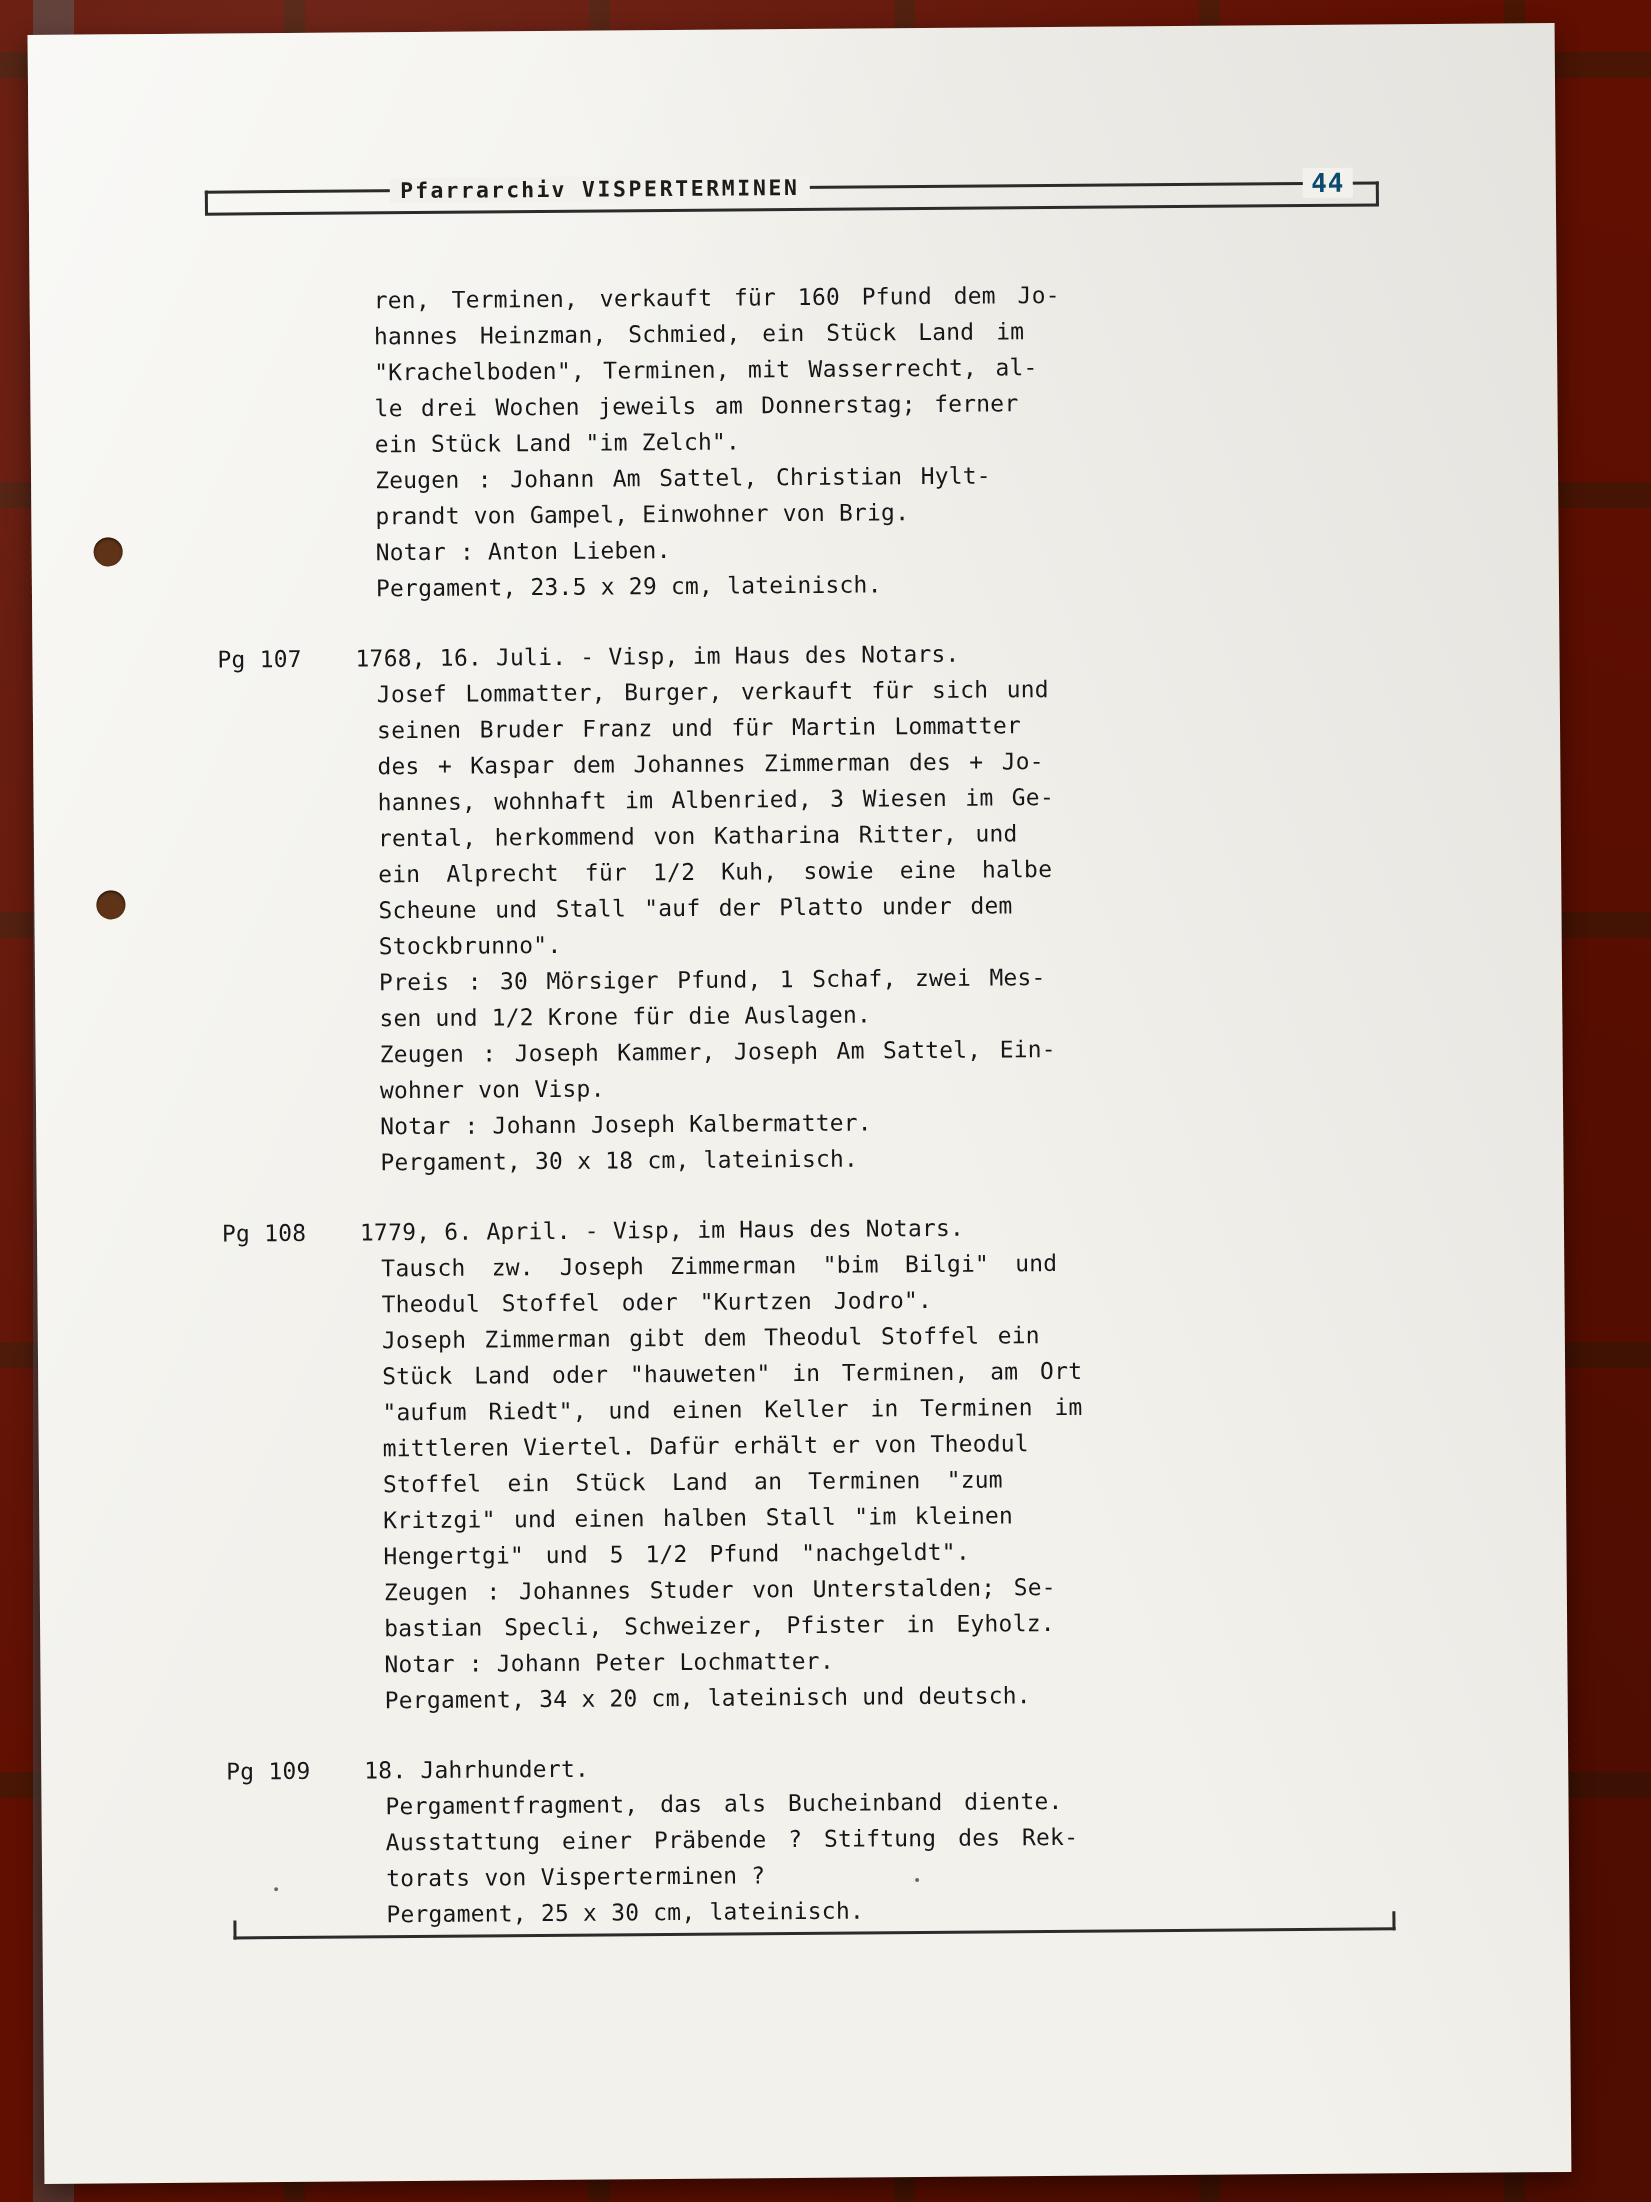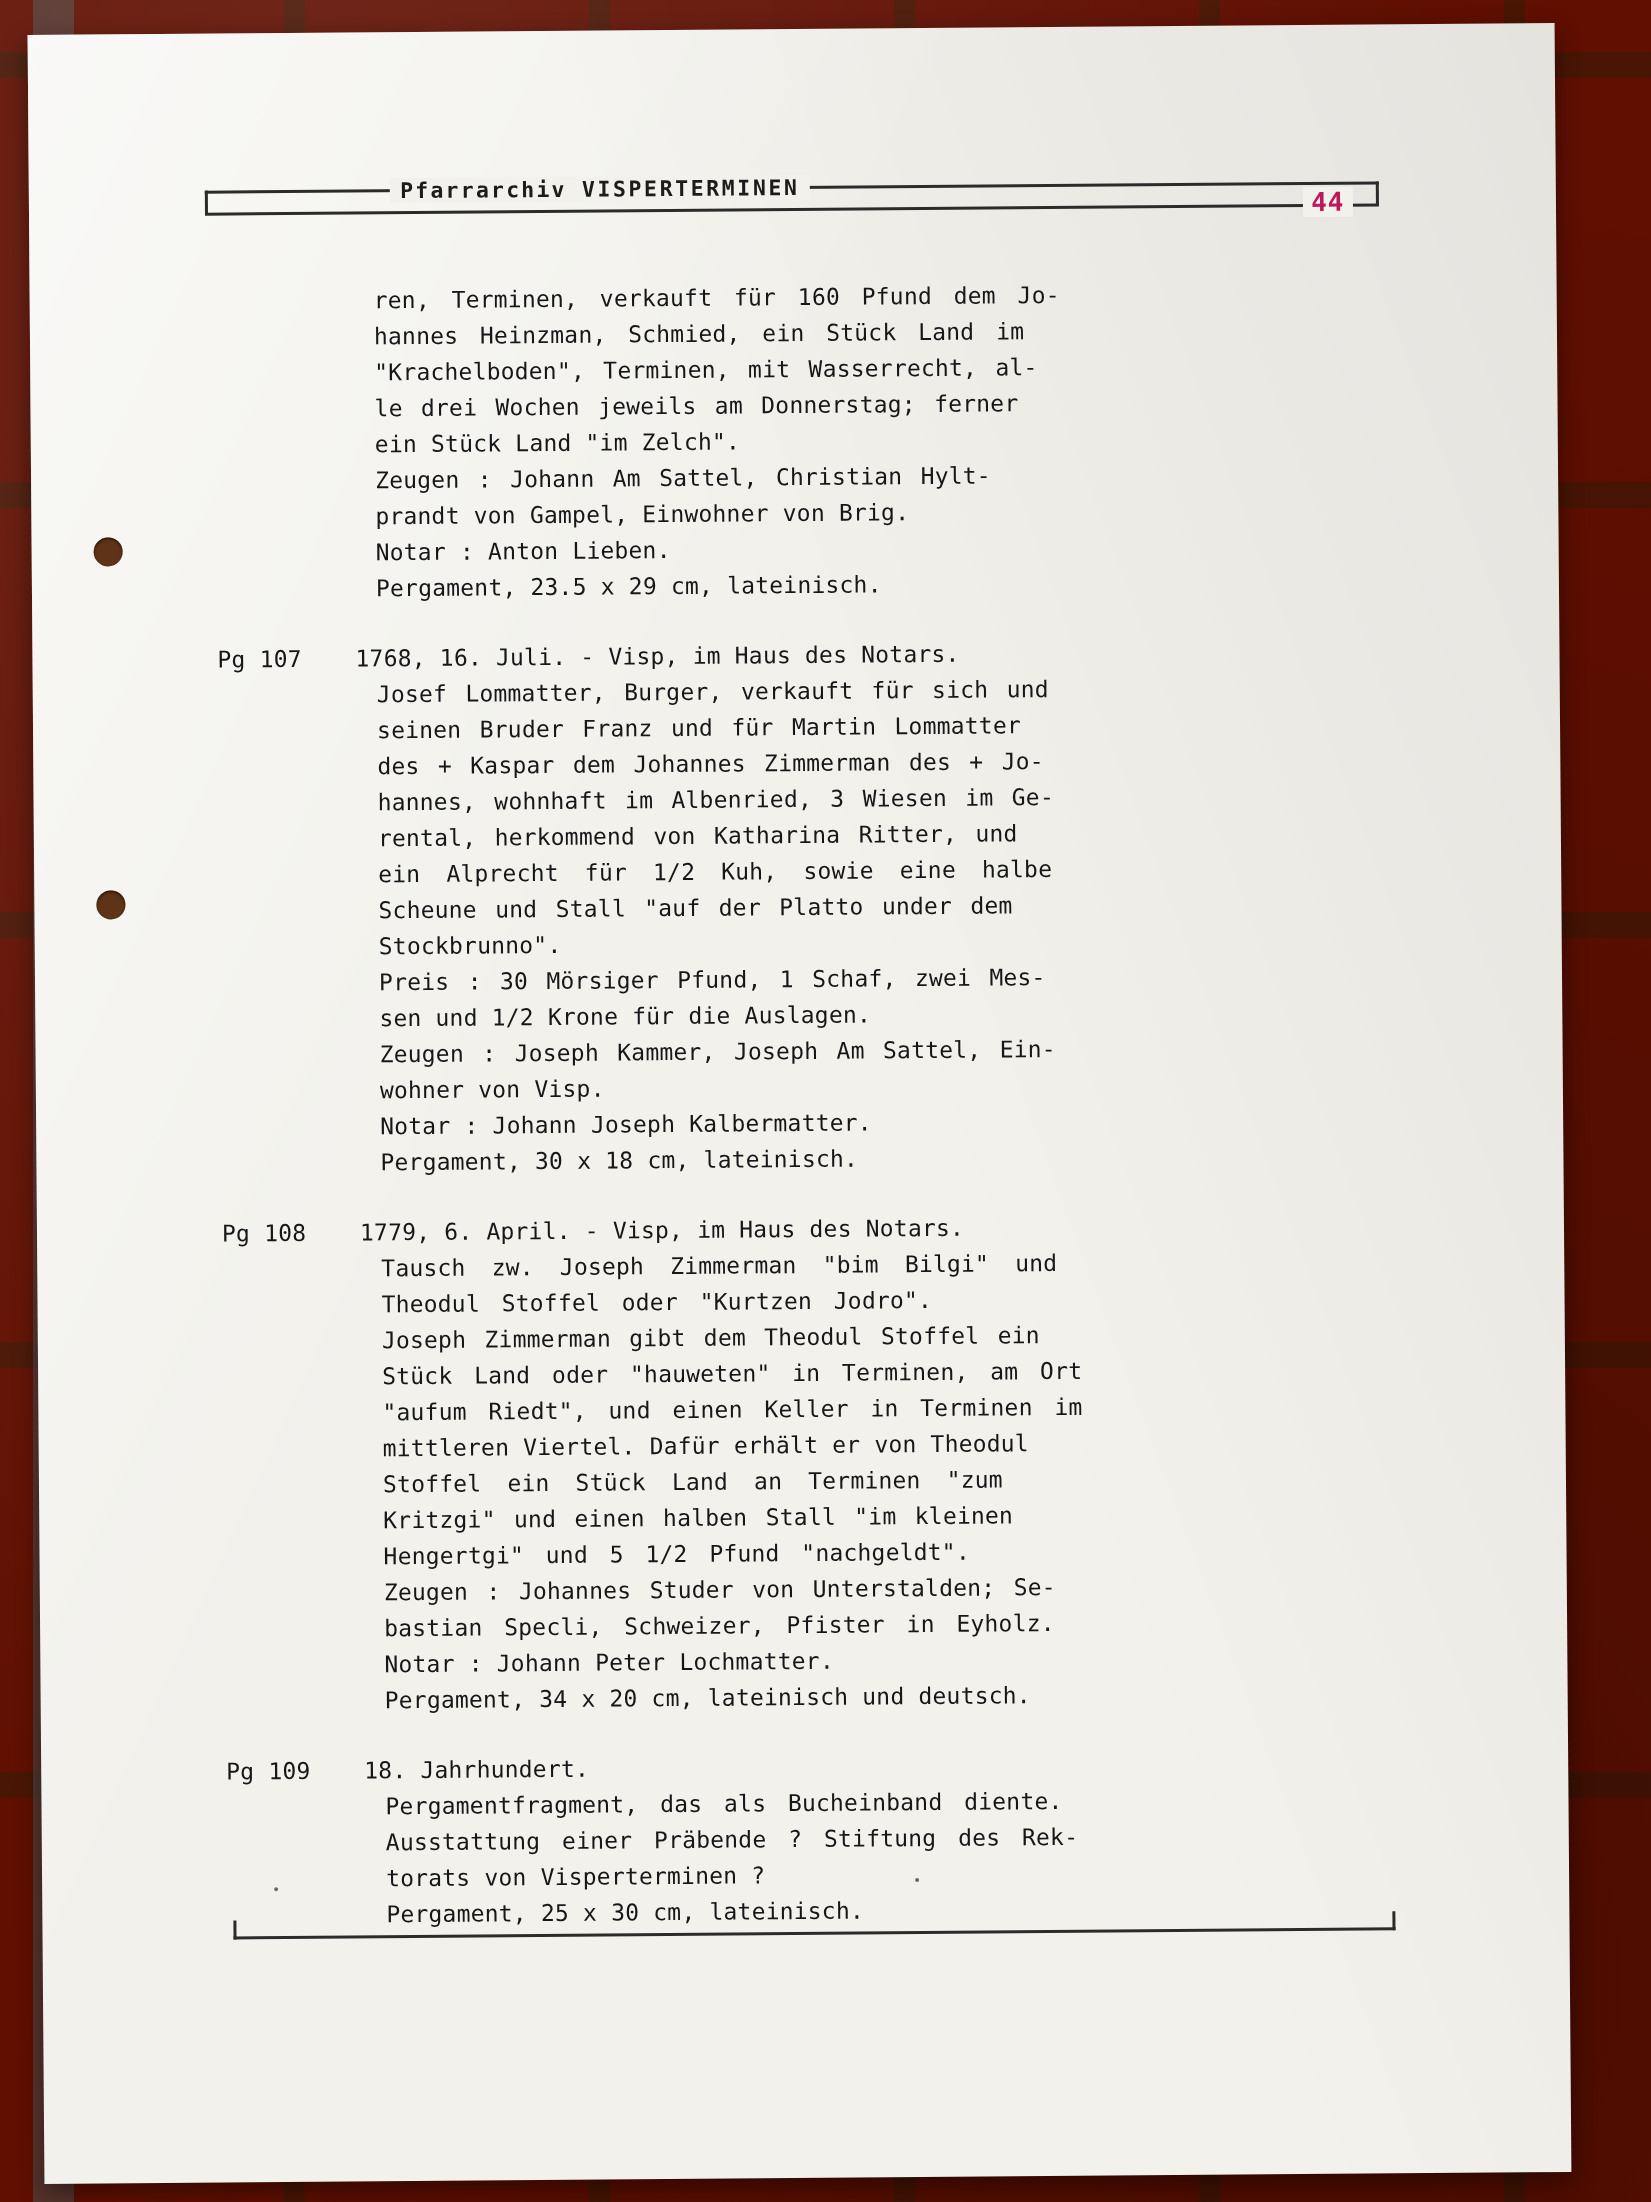--- a/index.html
+++ b/index.html
@@ -122,23 +122,22 @@
     letter-spacing: 2.6px;
   }
   .header .pageno {
     position: absolute;
     right: 26px;
     top: -2.6px;
     background: #f2f1ec;
     padding: 0 8.6px;
     font-size: 26px;
     font-weight: 700;
-    color: #be185d;
+    color: #0c4a6e;
     letter-spacing: 0.9px;
-    margin-top: 19px;
   }
 
   
   .body {
     position: absolute;
     left: 185px;
     top: 250px;
     width: 1205px;
     color: #17171a;
     font-size: 23px;

